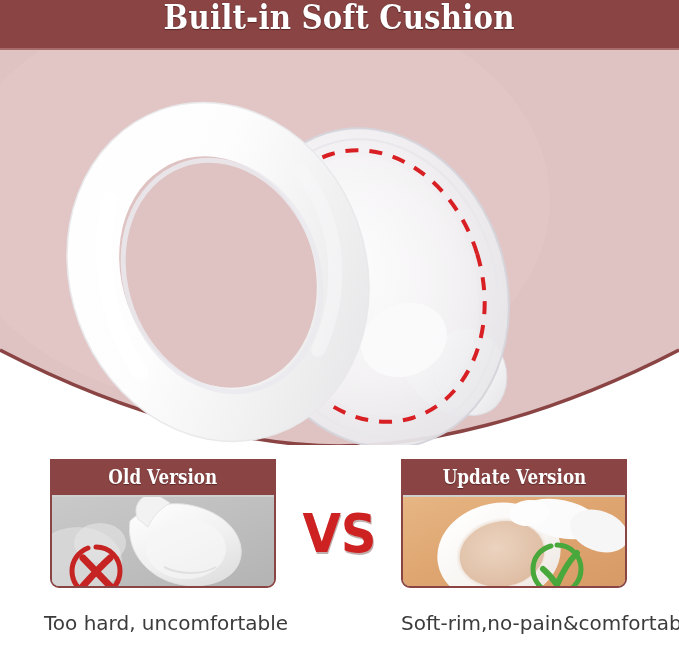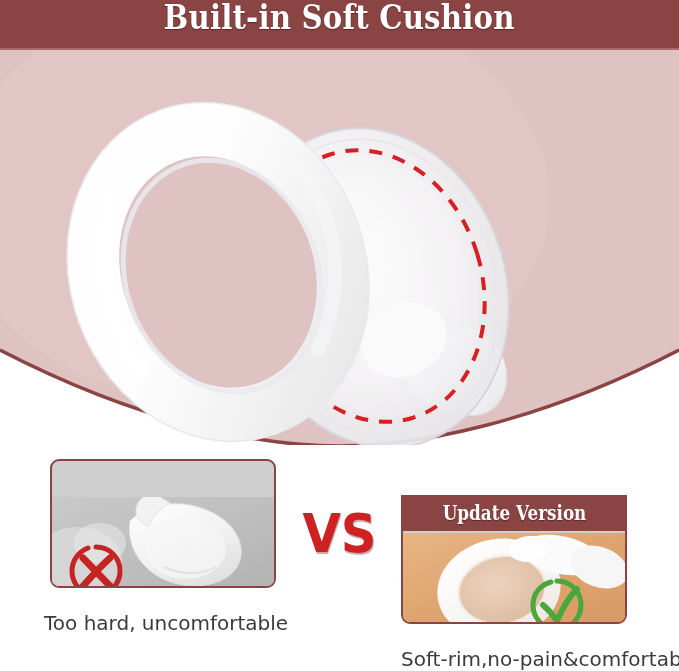--- a/index.html
+++ b/index.html
@@ -41,21 +41,21 @@
   .hero-svg{position:absolute;left:0;top:0;}
 
   
   .compare{
     position:absolute;left:0;top:445px;width:679px;height:226px;
   }
   .card{
     position:absolute;top:14px;width:226px;height:129px;
   }
   .card.left{left:50px;}
-  .card.right{left:401px;margin-top:36px;}
+  .card.right{left:401px;}
   .card-frame{
     position:absolute;left:0;top:0;width:100%;height:100%;
     border:2px solid #8a4444;border-radius:9px;
     box-sizing:border-box;overflow:hidden;
     background:#cfcfcf;
   }
   .card-head{
     position:absolute;left:0;top:0;width:100%;height:36px;
     background:#8a4444;
     display:flex;align-items:center;justify-content:center;
@@ -206,20 +206,23 @@
             <path d="M112,70 C128,78 150,78 164,70" fill="none" stroke="#e0e0e0" stroke-width="2"></path>
 
             <g class="badge x" transform="translate(14,48)">
               <path d="M30,2 C44,2 54,13 54,26 C54,39 44,50 30,50 C16,50 6,39 6,26 C6,16 12,7 22,3" fill="none" stroke="#c62323" stroke-width="5" stroke-linecap="round"></path>
               <path d="M17,13 C25,21 35,32 44,41" stroke="#c62323" stroke-width="7" stroke-linecap="round" fill="none"></path>
               <path d="M44,13 C35,21 25,32 17,41" stroke="#c62323" stroke-width="7" stroke-linecap="round" fill="none"></path>
             </g>
           </svg>
         </div>
       </div>
+      <div class="card-head">
+        <span class="card-head-text">Old Version</span>
+      </div>
       <div class="caption left">Too hard, uncomfortable</div>
     </div>
 
     <div class="card right">
       <div class="card-frame">
         <div class="card-photo">
           <svg width="222" height="91" viewBox="0 0 222 91">
             <defs>
               <linearGradient id="gBgR" x1="0" y1="0" x2="1" y2="1">
                 <stop offset="0%" stop-color="#e6b684"></stop>

